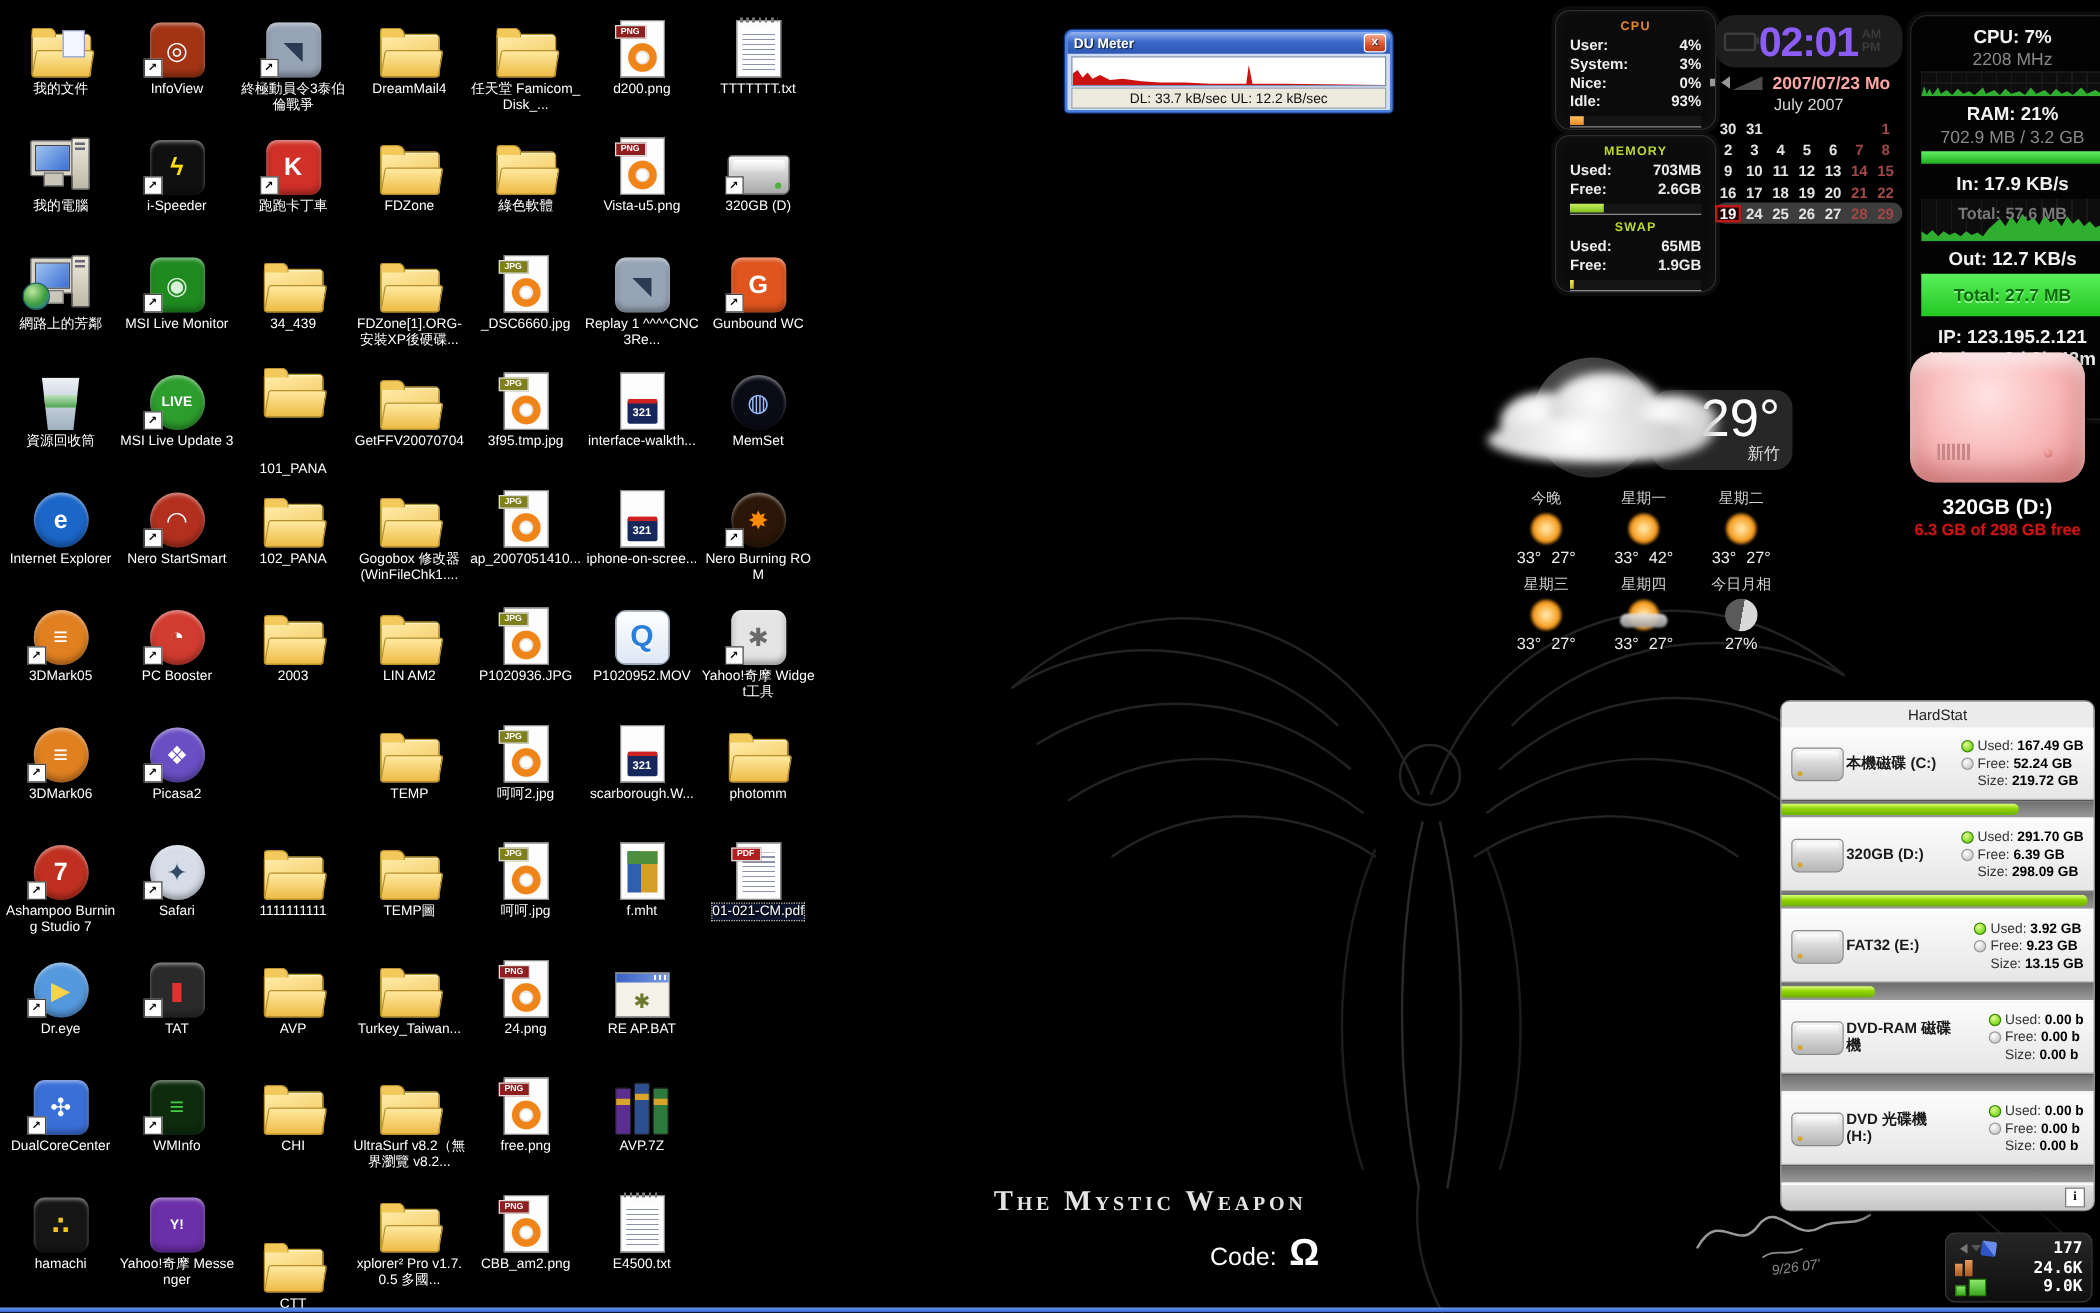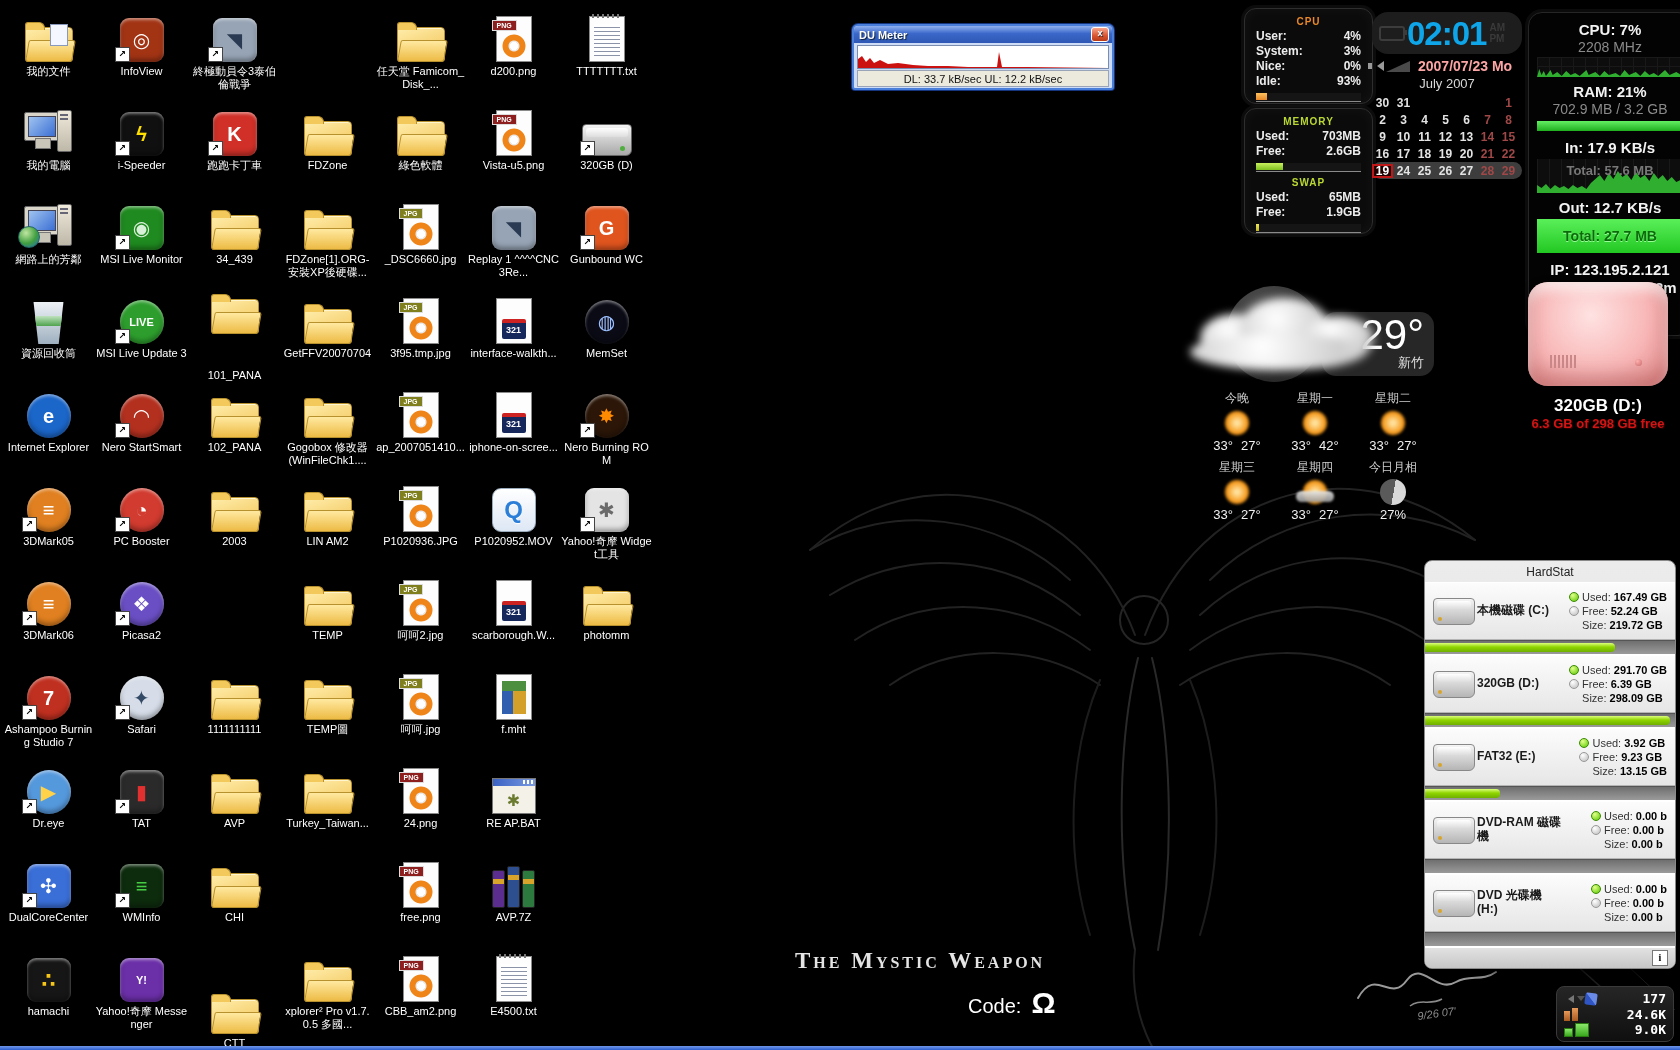--- a/index.html
+++ b/index.html
@@ -103,21 +103,21 @@
   .pbar i{position:absolute;left:0;top:0;bottom:1px;display:block;}
   .pbar.cpu i{background:linear-gradient(#ffc25e,#e8882a);}
   .pbar.mem i{background:linear-gradient(#c8f05e,#7fbf1f);}
   .pbar.swp i{background:linear-gradient(#f0e85e,#bfb51f);}
 
   
   #clock{left:1372px;top:12px;width:150px;}
   .time-pill{background:#1d1d1d;border-radius:16px;height:42px;display:flex;align-items:center;padding:0 7px;}
   .batt{width:22px;height:11px;border:2px solid #3c3c3c;border-radius:3px;position:relative;flex:none;}
   .batt::after{content:"";position:absolute;right:-4px;top:2px;width:2px;height:5px;background:#3c3c3c;}
-  .time{font-size:33px;font-weight:bold;color:#0ea5e9;letter-spacing:-1px;line-height:1;margin-left:2px;}
+  .time{font-size:33px;font-weight:bold;color:#8b5cf6;letter-spacing:-1px;line-height:1;margin-left:2px;}
   .ampm{display:flex;flex-direction:column;font-size:10px;font-weight:bold;color:#3a3a3a;margin-left:3px;line-height:1.1;}
   .date-row{display:flex;align-items:center;margin:4px 0 1px;height:16px;}
   .spk{width:0;height:0;border:5px solid transparent;border-right:7px solid #999;position:relative;flex:none;}
   .spk::before{content:"";position:absolute;left:-9px;top:-3px;width:4px;height:6px;background:#999;}
   .wedge{width:0;height:0;border-bottom:11px solid #4a4a4a;border-left:24px solid transparent;margin-left:2px;flex:none;}
   .date{font-size:14px;font-weight:bold;color:#fca5a5;margin-left:8px;white-space:nowrap;}
   .month{font-size:13px;color:#d8d8d8;text-align:center;margin:2px 0 3px;}
   .cal-row{display:flex;height:17px;align-items:center;border-radius:9px;}
   .cal-row.cur{background:#3d3d3d;}
   .cal-cell{width:21px;text-align:center;font-size:12px;font-weight:bold;color:#e3e3e3;}
@@ -480,20 +480,26 @@
         <div class="ic-folder"></div>
       </div>
       <div class="dlabel">CHI</div>
     </div>
     <div class="cell" style="left: 186px; top: 972px;">
       <div class="slot">
         <div class="ic-folder"></div>
       </div>
       <div class="dlabel">CTT</div>
     </div>
+    <div class="cell" style="left: 279px; top: 0px;">
+      <div class="slot">
+        <div class="ic-folder"></div>
+      </div>
+      <div class="dlabel">DreamMail4</div>
+    </div>
     <div class="cell" style="left: 279px; top: 94px;">
       <div class="slot">
         <div class="ic-folder"></div>
       </div>
       <div class="dlabel">FDZone</div>
     </div>
     <div class="cell" style="left: 279px; top: 188px;">
       <div class="slot">
         <div class="ic-folder"></div>
       </div>
@@ -527,20 +533,26 @@
       <div class="slot">
         <div class="ic-folder"></div>
       </div>
       <div class="dlabel">TEMP圖</div>
     </div>
     <div class="cell" style="left: 279px; top: 752px;">
       <div class="slot">
         <div class="ic-folder"></div>
       </div>
       <div class="dlabel">Turkey_Taiwan...</div>
+    </div>
+    <div class="cell" style="left: 279px; top: 846px;">
+      <div class="slot">
+        <div class="ic-folder"></div>
+      </div>
+      <div class="dlabel">UltraSurf v8.2（無界瀏覽 v8.2...</div>
     </div>
     <div class="cell" style="left: 279px; top: 940px;">
       <div class="slot">
         <div class="ic-folder"></div>
       </div>
       <div class="dlabel">xplorer² Pro v1.7.0.5 多國...</div>
     </div>
     <div class="cell" style="left: 372px; top: 0px;">
       <div class="slot">
         <div class="ic-folder"></div>
@@ -765,20 +777,29 @@
         <div class="ic-app" style="background: rgb(228, 228, 228); color: rgb(106, 106, 106);">✱</div>
         <div class="sc">↗</div>
       </div>
       <div class="dlabel">Yahoo!奇摩 Widget工具</div>
     </div>
     <div class="cell" style="left: 558px; top: 564px;">
       <div class="slot">
         <div class="ic-folder"></div>
       </div>
       <div class="dlabel">photomm</div>
+    </div>
+    <div class="cell" style="left: 558px; top: 658px;">
+      <div class="slot">
+        <div class="ic-page">
+          <div class="badge pdf">PDF</div>
+          <div class="tlines"></div>
+        </div>
+      </div>
+      <div class="dlabel sel">01-021-CM.pdf</div>
     </div>
   </div>
 
 <div id="dumeter" class="abs">
   <div class="du-title">
     <span>DU Meter</span>
     <span class="du-x">x</span>
   </div>
   <div class="du-graph">
     <svg width="100%" height="100%" viewBox="0 0 250 22" preserveAspectRatio="none">

